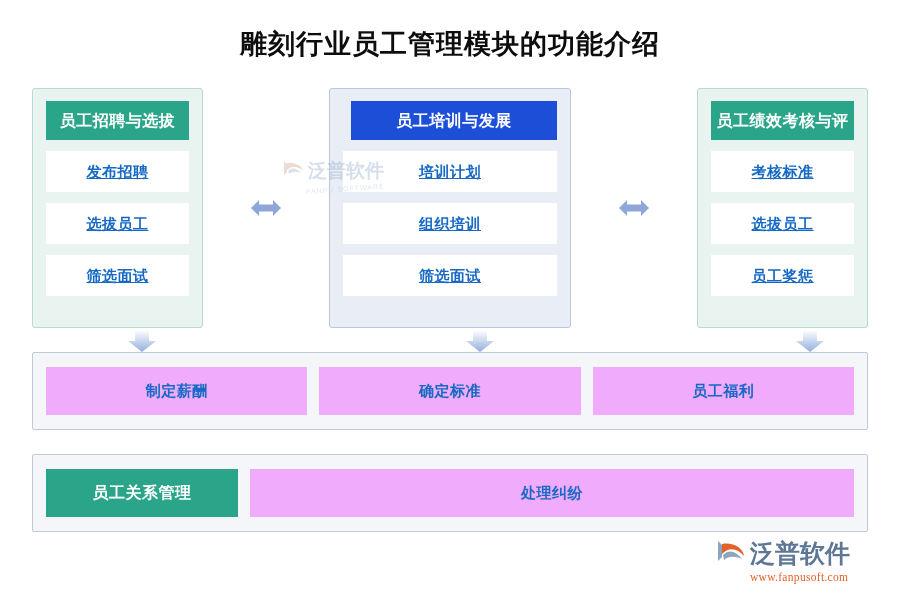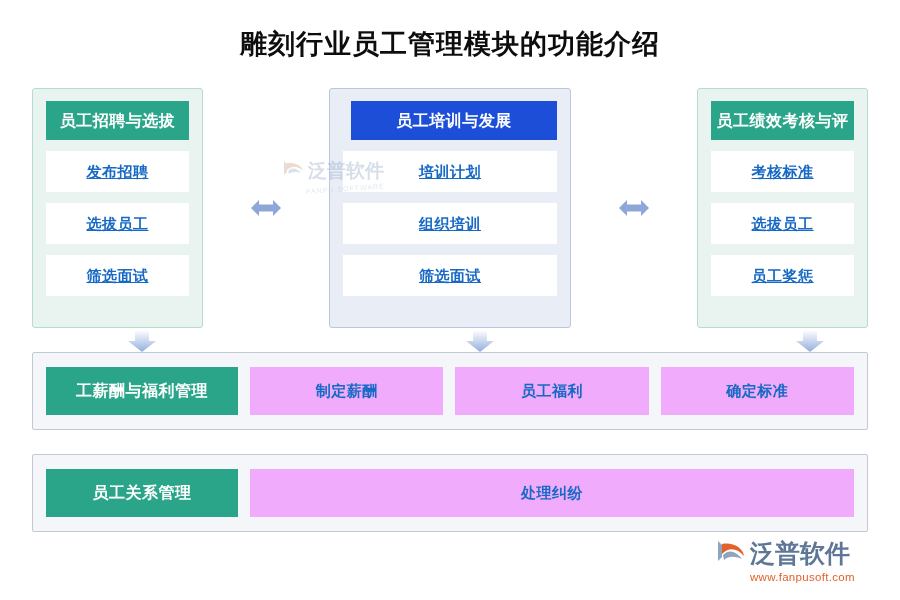--- a/index.html
+++ b/index.html
@@ -208,21 +208,21 @@
   }
   .logo-text {
     font-size: 25px;
     font-weight: bold;
     color: #5f7796;
     line-height: 1;
   }
   .logo-url {
     font-size: 11.5px;
     color: #e2622a;
-    font-family: Liberation Sans, sans-serif;
+    font-family: Liberation Serif, serif;
     margin-left: 34px;
     margin-top: 3px;
     letter-spacing: 0.3px;
   }
 </style>
 </head>
 <body>
 
 <div class="page-title">雕刻行业员工管理模块的功能介绍</div>
 
@@ -297,24 +297,23 @@
           <stop offset="0%" stop-color="#ffffff"></stop>
           <stop offset="100%" stop-color="#93aede"></stop>
         </linearGradient>
       </defs>
       <path d="M7 0 L21 0 L21 11 L28 11 L14 22 L0 11 L7 11 Z" fill="url(#dg3)"></path>
     </svg>
   </span>
 </div>
 
 <div class="wide-row row-salary">
-  <div class="wide-header">工薪酬与福利管理</div>
   <div class="wide-item">制定薪酬</div>
+  <div class="wide-item">确定标准</div>
   <div class="wide-item">员工福利</div>
-  <div class="wide-item">确定标准</div>
 </div>
 
 <div class="wide-row row-relation">
   <div class="wide-header">员工关系管理</div>
   <div class="wide-item">处理纠纷</div>
 </div>
 
 <div class="watermark">
   <div class="watermark-top">
     <span>

